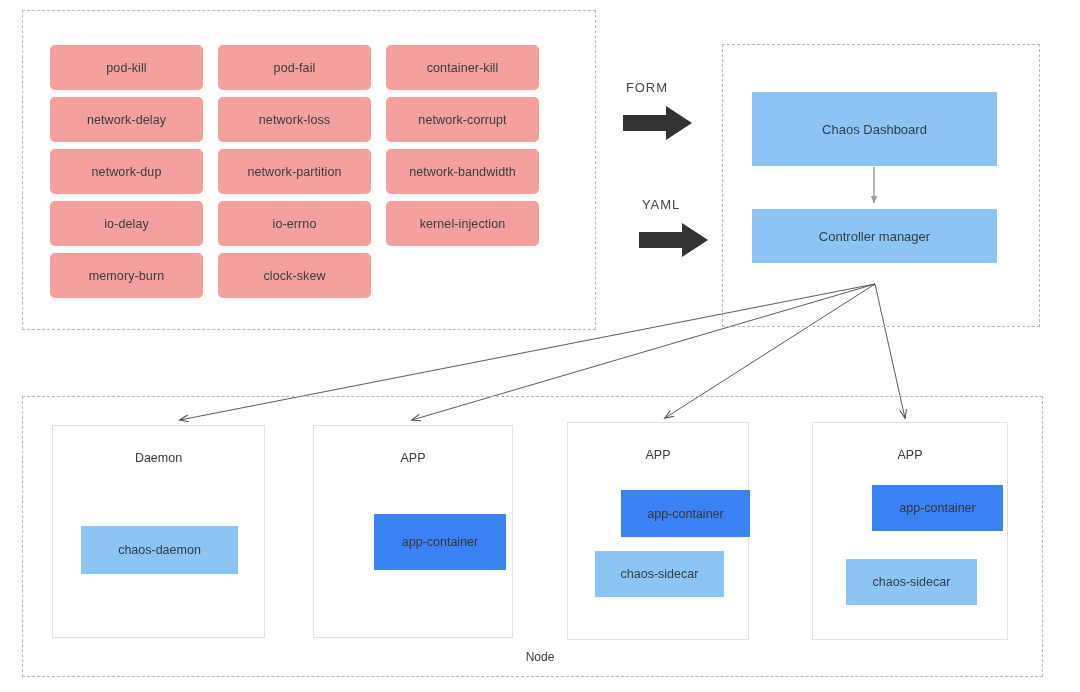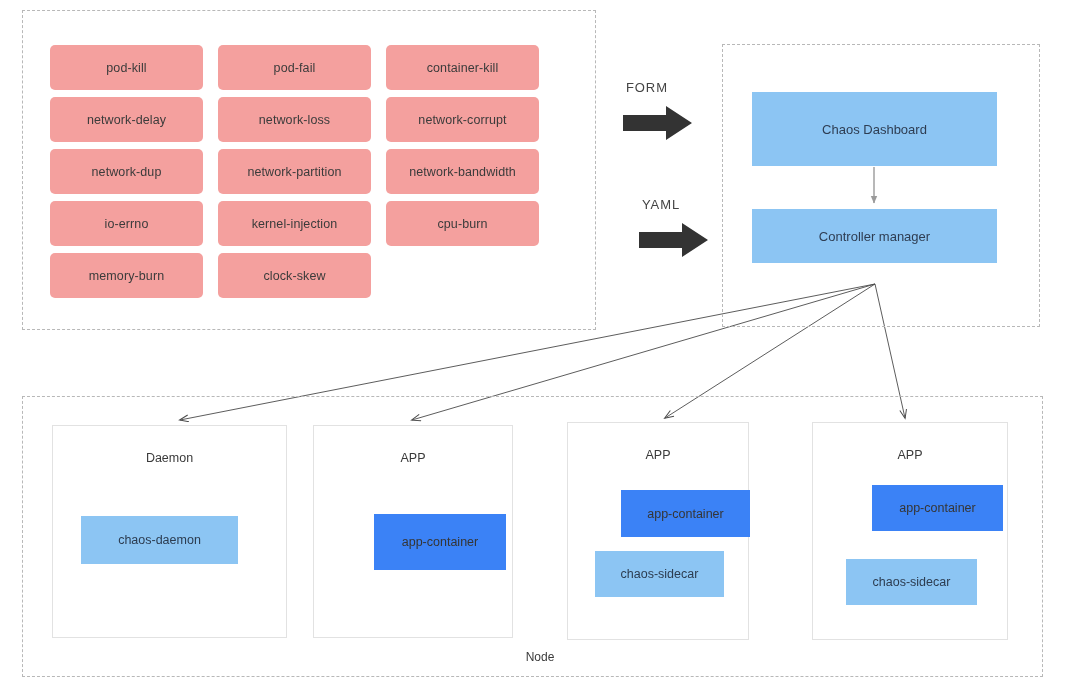--- a/index.html
+++ b/index.html
@@ -83,21 +83,21 @@
   #box-dashboard  { left: 752px; top: 92px;  width: 245px; height: 74px; }
   #box-controller { left: 752px; top: 209px; width: 245px; height: 54px; }
 
   
   .node-card {
     position: absolute;
     background: #ffffff;
     border: 1px solid #e2e2e2;
     box-sizing: border-box;
   }
-  #node-card-0 { left: 52px;  top: 425px; width: 235px; height: 213px; }
+  #node-card-0 { left: 52px;  top: 425px; width: 213px; height: 213px; }
   #node-card-1 { left: 313px; top: 425px; width: 200px; height: 213px; }
   #node-card-2 { left: 567px; top: 422px; width: 182px; height: 218px; }
   #node-card-3 { left: 812px; top: 422px; width: 196px; height: 218px; }
 
   .node-title {
     position: absolute;
     left: 0; right: 0;
     text-align: center;
     font-size: 12.5px;
     color: #3a3a3a;
@@ -181,27 +181,27 @@
     <div class="experiment-chip">
         <span>network-dup</span>
       </div>
     <div class="experiment-chip">
         <span>network-partition</span>
       </div>
     <div class="experiment-chip">
         <span>network-bandwidth</span>
       </div>
     <div class="experiment-chip">
+        <span>io-delay</span>
+      </div>
+    <div class="experiment-chip">
         <span>io-errno</span>
       </div>
     <div class="experiment-chip">
         <span>kernel-injection</span>
-      </div>
-    <div class="experiment-chip">
-        <span>cpu-burn</span>
       </div>
     <div class="experiment-chip">
         <span>memory-burn</span>
       </div>
     <div class="experiment-chip">
         <span>clock-skew</span>
       </div>
   </div>
 
   <div class="input-group" id="input-form">
@@ -220,21 +220,21 @@
 
   <div class="service-box" id="box-dashboard">
     <span>Chaos Dashboard</span>
   </div>
   <div class="service-box" id="box-controller">
     <span>Controller manager</span>
   </div>
 
   <div class="node-card" id="node-card-0">
     <div class="node-title">Daemon</div>
-    <div class="inner-box inner-blue" style="left:28px; top:90px; width:157px; height:48px;">
+    <div class="inner-box inner-blue" style="left:28px; top:100px; width:157px; height:48px;">
       <span>chaos-daemon</span>
     </div>
   </div>
 
   <div class="node-card" id="node-card-1">
     <div class="node-title">APP</div>
     <div class="inner-box inner-tan" style="left:34px; top:88px; width:132px; height:56px;">
       <span>app-container</span>
     </div>
   </div>

